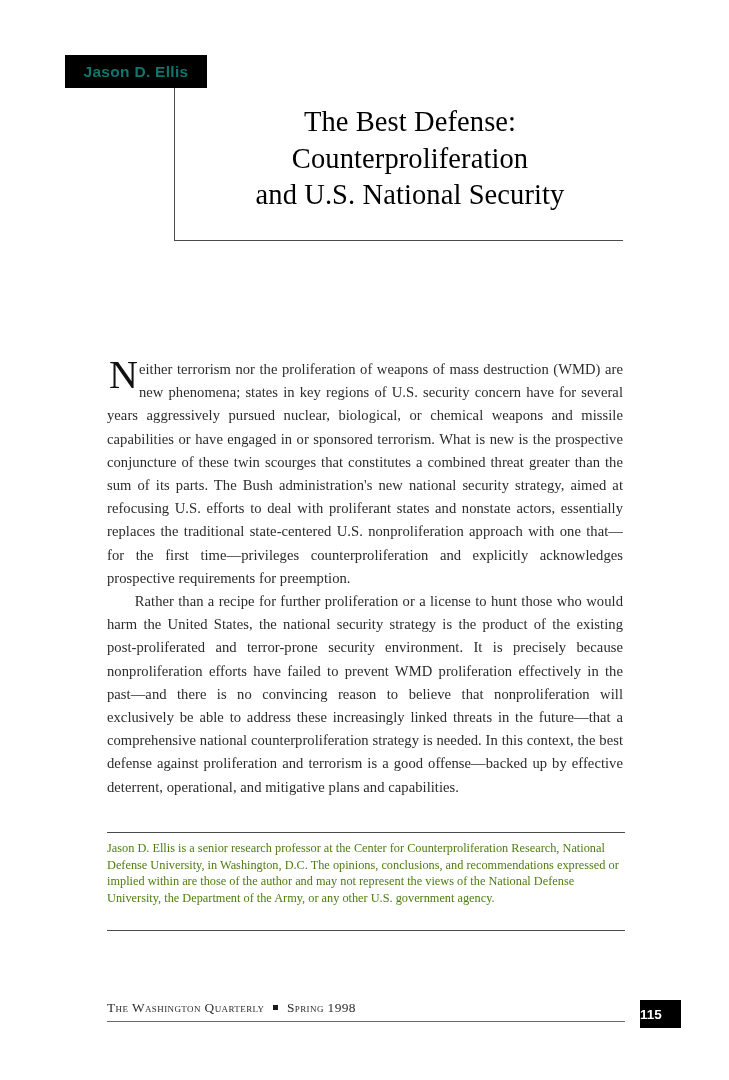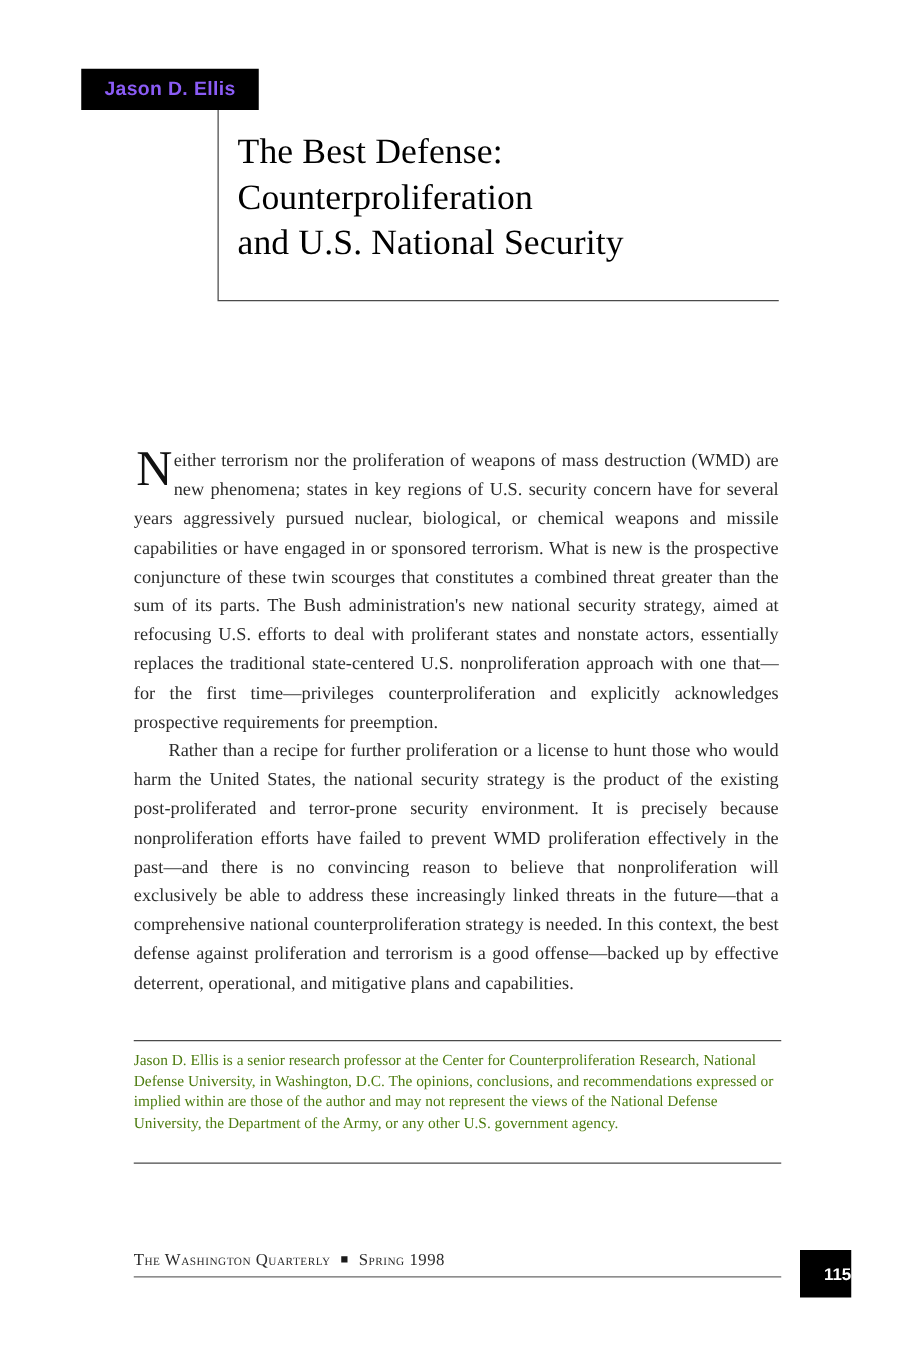--- a/index.html
+++ b/index.html
@@ -24,21 +24,21 @@
   }
 
   
   .author-tag {
     position: absolute;
     left: 65px;
     top: 55px;
     width: 142px;
     height: 33px;
     background: #000000;
-    color: #8b5cf6;
+    color: #0f766e;
     font-family: "Liberation Sans", "DejaVu Sans", sans-serif;
     font-weight: bold;
     font-size: 15.5px;
     letter-spacing: 0.3px;
     display: flex;
     align-items: center;
     justify-content: center;
     box-sizing: border-box;
   }
 
@@ -66,21 +66,21 @@
     left: 190px;
     top: 104px;
     width: 440px;
     font-size: 28.5px;
     line-height: 36.5px;
     font-weight: normal;
     letter-spacing: 0.1px;
     color: #000000;
     margin: 0;
   }
-  .title .tline { display: block; white-space: nowrap; }
+  .title .tline { display: block; white-space: nowrap; text-align: center; }
 
   
   .body-col {
     position: absolute;
     left: 107px;
     top: 358px;
     width: 516px;
     font-size: 14.6px;
     line-height: 23.2px;
     text-align: justify;
@@ -150,29 +150,29 @@
     top: 1021px;
     width: 518px;
     height: 1px;
     background: #6a6a6a;
   }
   .page-num {
     position: absolute;
     left: 640px;
     top: 1000px;
     width: 41px;
-    height: 38px;
+    height: 28px;
     background: #000000;
     color: #ffffff;
     font-family: "Liberation Sans", "DejaVu Sans", sans-serif;
     font-weight: bold;
     font-size: 13.5px;
     display: flex;
     align-items: center;
-    justify-content: flex-end;
+    justify-content: flex-start;
     box-sizing: border-box;
   }
 </style>
 </head>
 <body>
 
 <div class="page">
 
   <div class="author-tag">
     <span>Jason D. Ellis</span>

